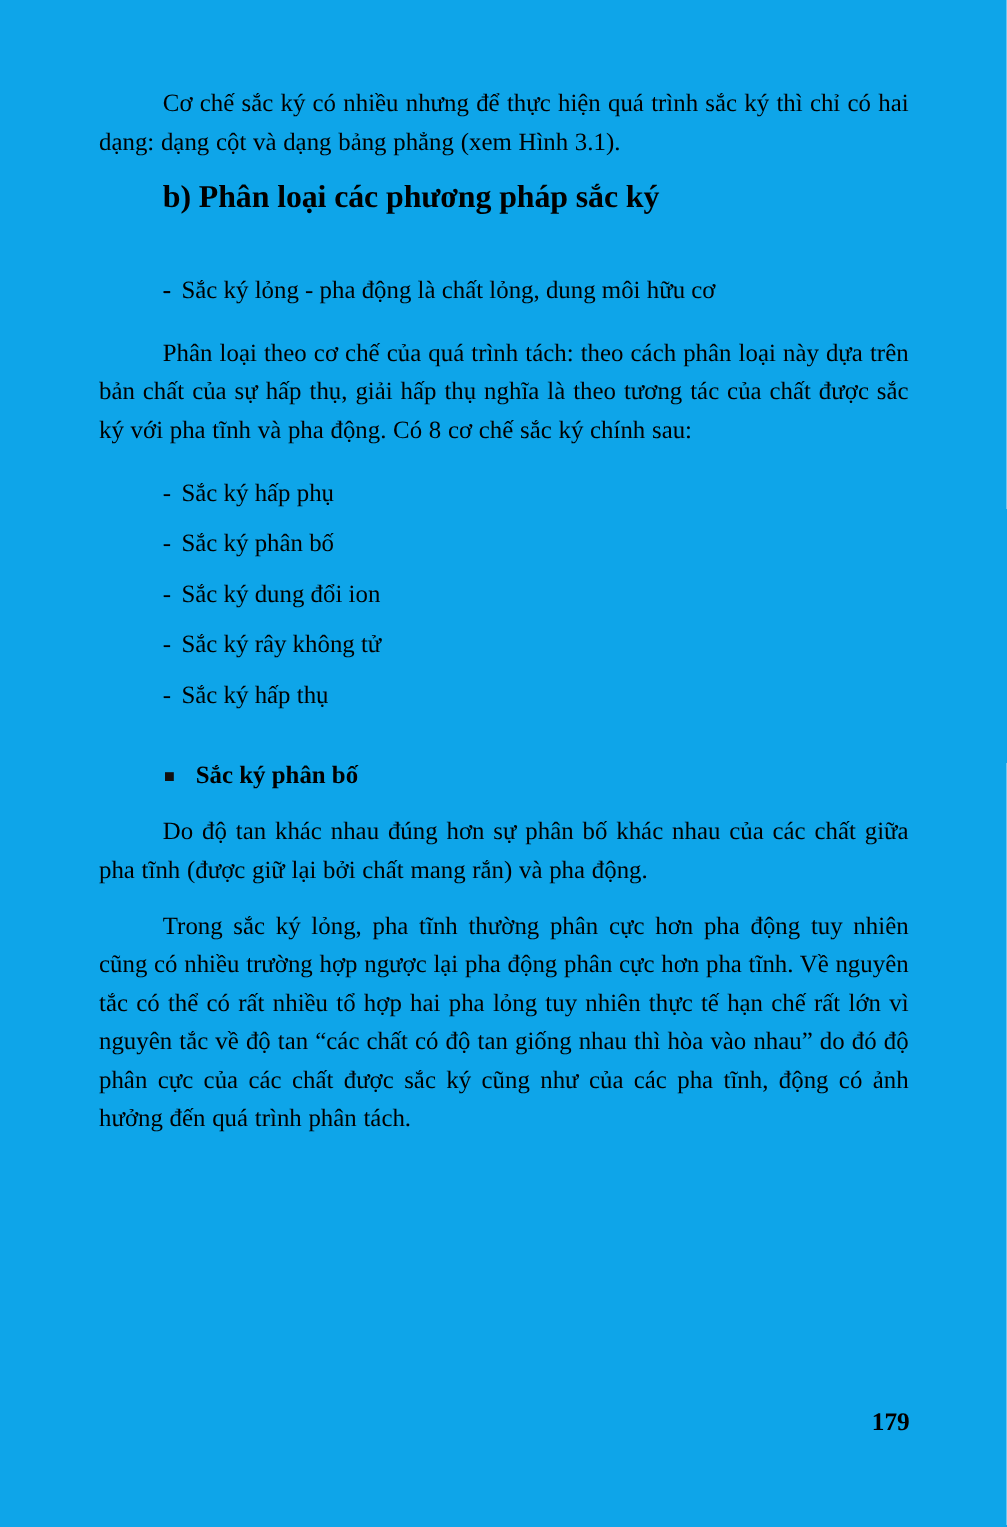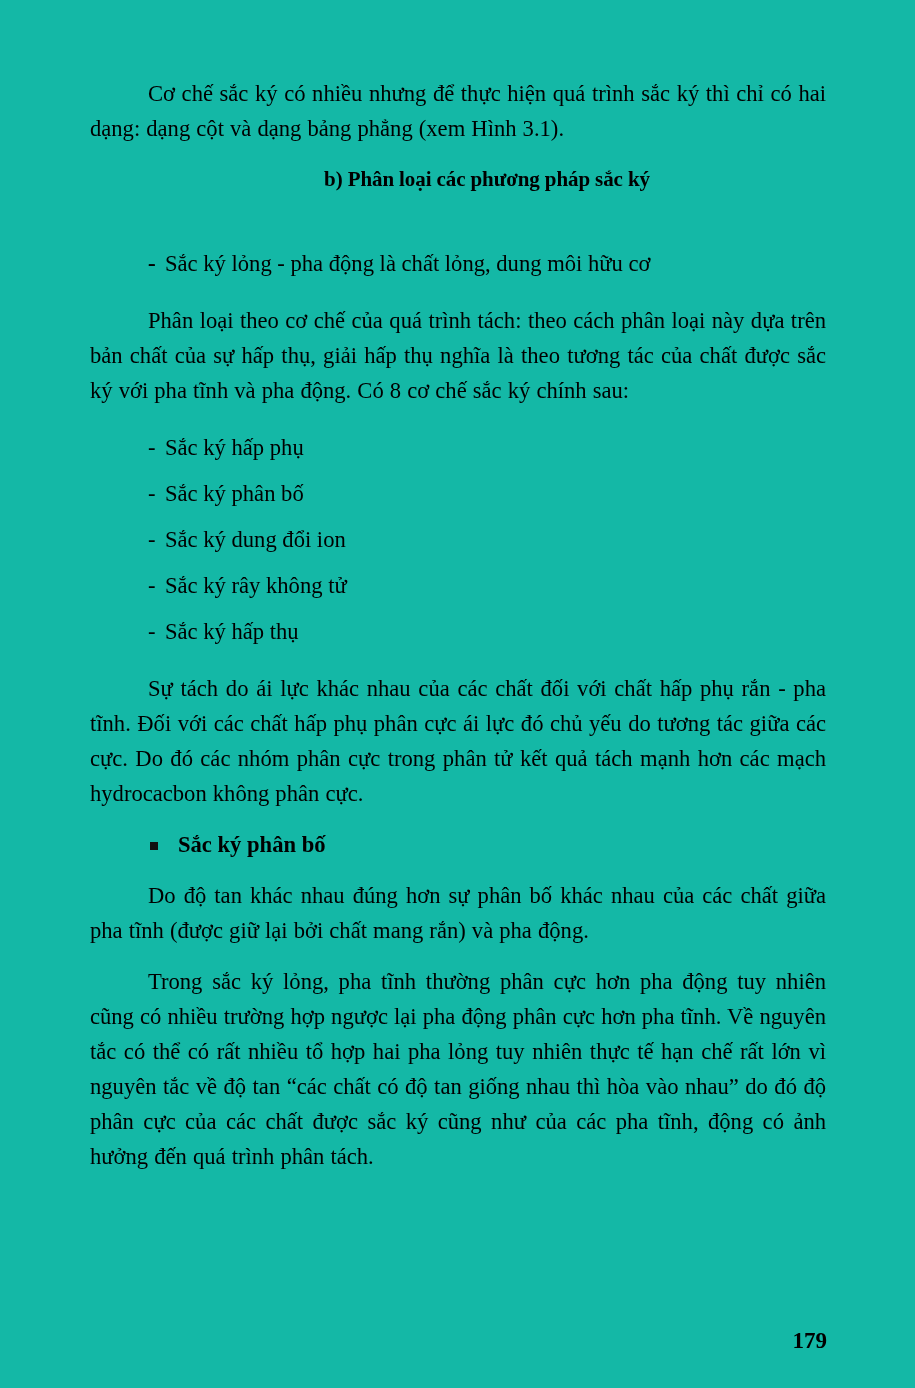--- a/index.html
+++ b/index.html
@@ -16,21 +16,21 @@
     color: #000000;
     overflow: hidden;
   }
 
   #page {
     position: absolute;
     left: 0;
     top: 0;
     width: 915px;
     height: 1388px;
-    background: #14b8a6;
+    background: #0ea5e9;
   }
 
   #content {
     position: absolute;
     left: 90px;
     top: 76px;
     width: 736px;
   }
 
   
@@ -43,27 +43,27 @@
     margin: 0;
     padding: 0;
     hyphens: none;
     word-spacing: 0.02em;
   }
   .gap-md  { height: 16px; }
   .gap-lg  { height: 22px; }
 
   
   .heading-b {
-    font-size: 21px;
+    font-size: 29px;
     line-height: 35px;
     font-weight: bold;
     text-indent: 0;
     margin: 0;
     padding-left: 58px;
-    text-align: center;
+    text-align: left;
     letter-spacing: -0.1px;
   }
 
   
   .heading-sq {
     font-size: 22.6px;
     line-height: 35px;
     font-weight: bold;
     margin: 0;
     padding-left: 60px;
@@ -110,21 +110,20 @@
 
   
   #page-number {
     position: absolute;
     right: 88px;
     top: 1278px;
     font-size: 23px;
     font-weight: bold;
     line-height: 30px;
     text-align: right;
-    margin-top: 48px;
   }
 </style>
 </head>
 <body>
 
 <div id="page">
 
   <div id="content">
 
     <p class="para">Cơ chế sắc ký có nhiều nhưng để thực hiện quá trình sắc ký thì chỉ có hai dạng: dạng cột và dạng bảng phẳng (xem Hình 3.1).</p>
@@ -166,21 +165,20 @@
       <li>
         <span class="dash">-</span><span>Sắc ký rây không tử</span>
       </li>
       <li>
         <span class="dash">-</span><span>Sắc ký hấp thụ</span>
       </li>
     </ul>
 
     <div class="gap-lg"></div>
 
-    <p class="para">Sự tách do ái lực khác nhau của các chất đối với chất hấp phụ rắn - pha tĩnh. Đối với các chất hấp phụ phân cực ái lực đó chủ yếu do tương tác giữa các cực. Do đó các nhóm phân cực trong phân tử kết quả tách mạnh hơn các mạch hydrocacbon không phân cực.</p>
 
     <div class="gap-md"></div>
 
     <p class="heading-sq">
       <span class="sq-bullet"></span>
       <span class="sq-label">Sắc ký phân bố</span>
     </p>
 
     <div class="gap-md"></div>
 

